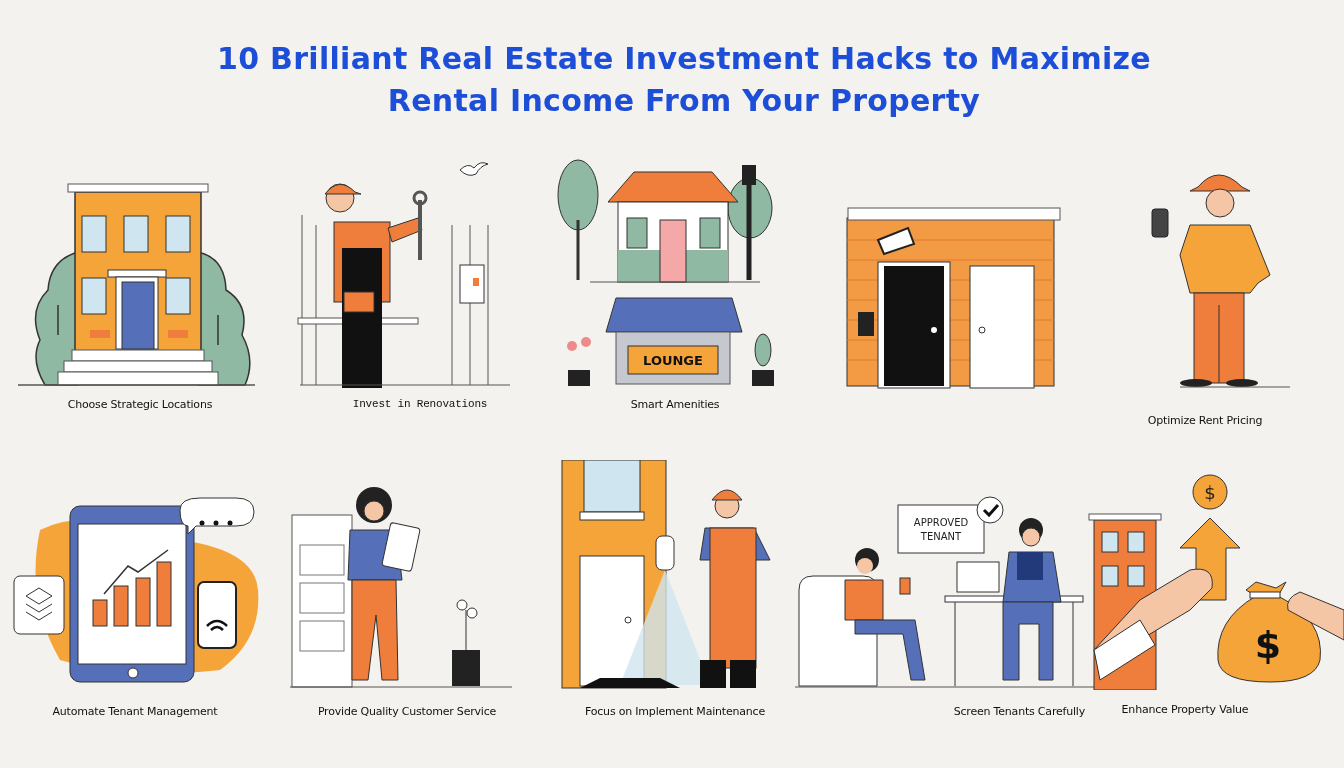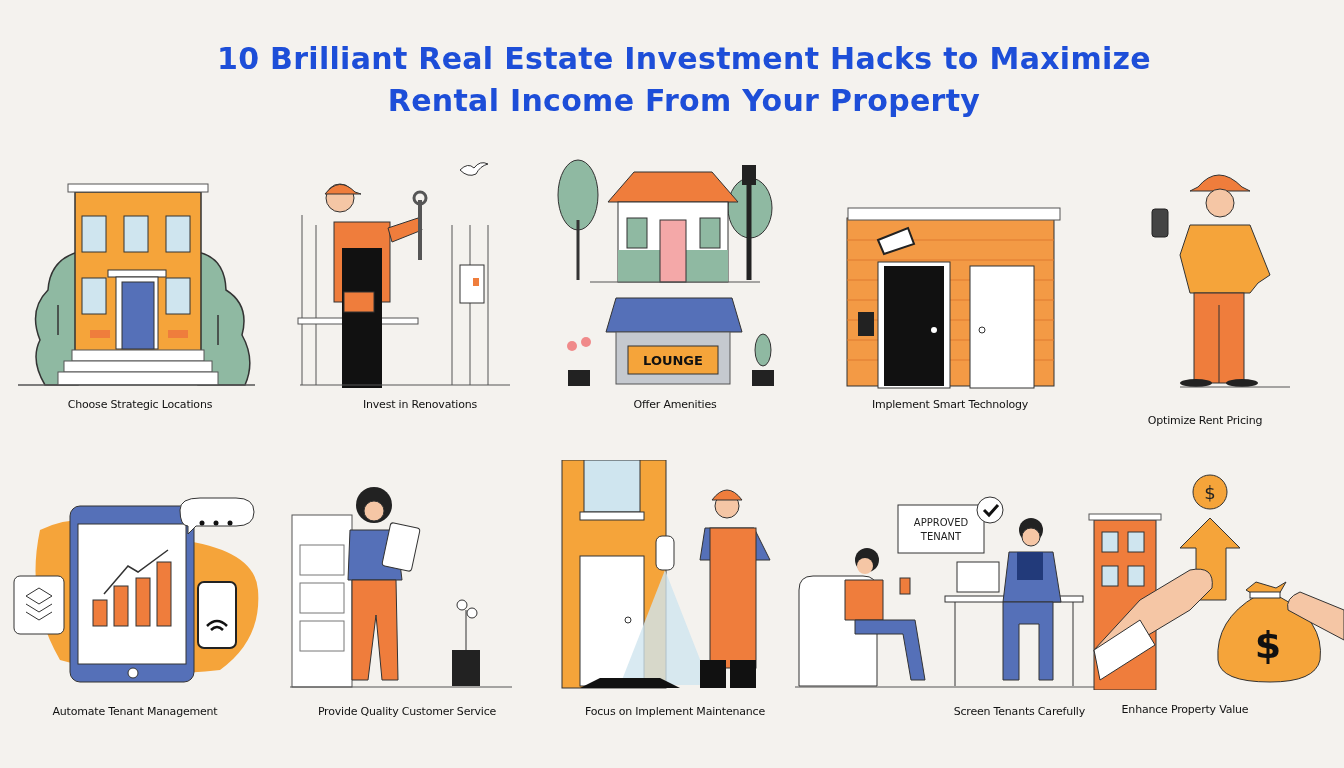--- a/index.html
+++ b/index.html
@@ -67,21 +67,21 @@
     <circle cx="60" cy="48" r="14" fill="#f5c6a5" stroke="#333"></circle>
     <path d="M45 44 q14 -18 30 -2 l6 2 -36 0z" fill="#ef7d3c" stroke="#333"></path>
     <rect x="54" y="72" width="56" height="80" fill="#ef7d3c" stroke="#333"></rect>
     <path d="M108 78 L138 68 L142 80 L112 92z" fill="#ef7d3c" stroke="#333"></path>
     <rect x="62" y="98" width="40" height="140" fill="#111"></rect>
     <rect x="64" y="142" width="30" height="20" fill="#ef7d3c" stroke="#333"></rect>
     <path d="M140 50 v60" stroke="#555" stroke-width="4"></path>
     <circle cx="140" cy="48" r="6" fill="none" stroke="#555" stroke-width="3"></circle>
     <line x1="20" y1="235" x2="230" y2="235" stroke="#555"></line>
   </svg>
-  <div class="caption" style="left:0;top:248px;">Invest in Renovations</div>
+  <div class="caption" style="left:0;top:248px;font-family:Liberation Mono, monospace;">Invest in Renovations</div>
 </div>
 
 <div class="card" style="left:550px;top:150px;width:250px;height:240px;">
   <svg width="250" height="240" viewBox="0 0 250 240">
     <ellipse cx="28" cy="45" rx="20" ry="35" fill="#8fb9a2" stroke="#333"></ellipse>
     <line x1="28" y1="70" x2="28" y2="130" stroke="#333" stroke-width="3"></line>
     <ellipse cx="200" cy="58" rx="22" ry="30" fill="#8fb9a2" stroke="#333"></ellipse>
     <rect x="192" y="15" width="14" height="20" fill="#222"></rect>
     <line x1="199" y1="35" x2="199" y2="130" stroke="#222" stroke-width="5"></line>
     <path d="M58 52 L84 22 L162 22 L188 52z" fill="#ef7d3c" stroke="#333"></path>
@@ -94,21 +94,21 @@
     <path d="M56 182 L66 148 L182 148 L192 182z" fill="#5570b8" stroke="#333"></path>
     <rect x="66" y="182" width="114" height="52" fill="#c5c9cf" stroke="#555"></rect>
     <rect x="78" y="196" width="90" height="28" fill="#f5a43a" stroke="#333"></rect>
     <text x="123" y="215" text-anchor="middle" font-family="DejaVu Sans, sans-serif" font-weight="bold" font-size="13" fill="#111">LOUNGE</text>
     <rect x="18" y="220" width="22" height="16" fill="#222"></rect>
     <circle cx="22" cy="196" r="5" fill="#f08a8a"></circle>
       <circle cx="36" cy="192" r="5" fill="#f08a8a"></circle>
     <rect x="202" y="220" width="22" height="16" fill="#222"></rect>
     <ellipse cx="213" cy="200" rx="8" ry="16" fill="#8fb9a2" stroke="#333"></ellipse>
   </svg>
-  <div class="caption" style="left:-15px;top:248px;">Offer Amenities</div>
+  <div class="caption" style="left:-15px;top:248px;">Smart Amenities</div>
 </div>
 
 <div class="card" style="left:810px;top:200px;width:280px;height:190px;">
   <svg width="280" height="190" viewBox="0 0 280 190">
     <rect x="37" y="18" width="207" height="168" fill="#f39a45" stroke="#333"></rect>
     <g stroke="#e07a30" stroke-width="1">
       <line x1="37" y1="40" x2="244" y2="40"></line>
         <line x1="37" y1="60" x2="244" y2="60"></line>
       <line x1="37" y1="80" x2="244" y2="80"></line>
         <line x1="37" y1="100" x2="244" y2="100"></line>
@@ -118,21 +118,20 @@
     </g>
     <rect x="38" y="8" width="212" height="12" fill="#fff" stroke="#555"></rect>
     <path d="M68 40 L98 28 L104 44 L74 54z" fill="#fff" stroke="#222" stroke-width="2"></path>
     <rect x="68" y="62" width="72" height="126" fill="#fff" stroke="#333"></rect>
     <rect x="74" y="66" width="60" height="120" fill="#111"></rect>
     <circle cx="124" cy="130" r="3" fill="#fff"></circle>
     <rect x="48" y="112" width="16" height="24" fill="#222"></rect>
     <rect x="160" y="66" width="64" height="122" fill="#fff" stroke="#333"></rect>
     <circle cx="172" cy="130" r="3" fill="none" stroke="#333"></circle>
   </svg>
-  <div class="caption" style="left:0;top:198px;">Implement Smart Technology</div>
 </div>
 
 <div class="card" style="left:1070px;top:165px;width:274px;height:225px;">
   <svg width="274" height="225" viewBox="0 0 274 225">
     <path d="M128 22 q20 -24 44 0 l8 4 -60 0z" fill="#ef7d3c" stroke="#333"></path>
     <circle cx="150" cy="38" r="14" fill="#f5c6a5" stroke="#333"></circle>
     <path d="M120 60 L180 60 L200 110 L188 118 L180 128 L120 128 L110 90z" fill="#f5a43a" stroke="#333"></path>
     <rect x="82" y="44" width="16" height="28" rx="3" fill="#444" stroke="#222"></rect>
     <rect x="124" y="128" width="50" height="90" fill="#ef7d3c" stroke="#333"></rect>
     <line x1="149" y1="140" x2="149" y2="218" stroke="#333"></line>

